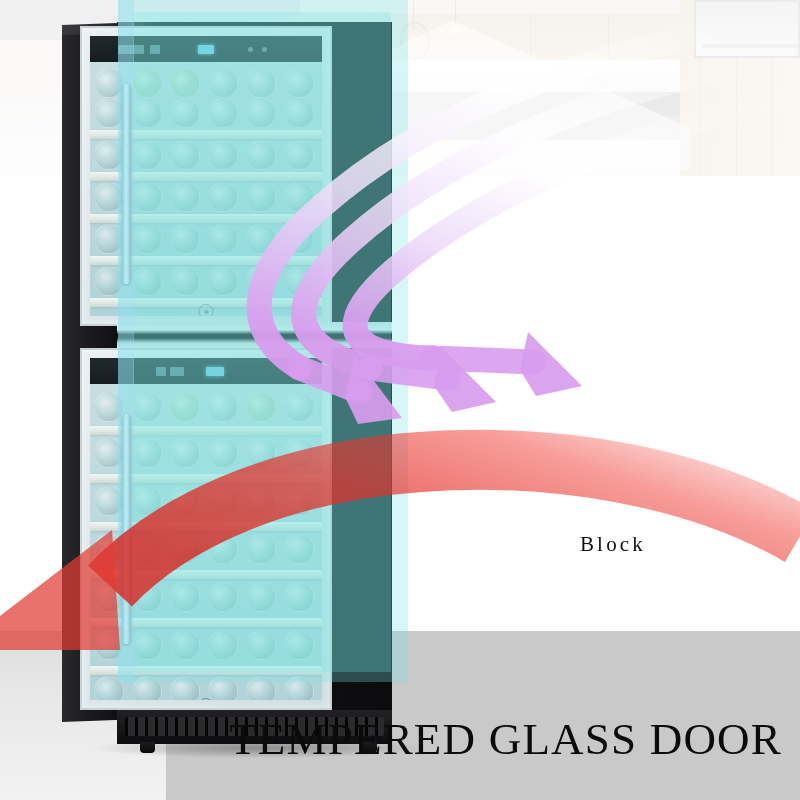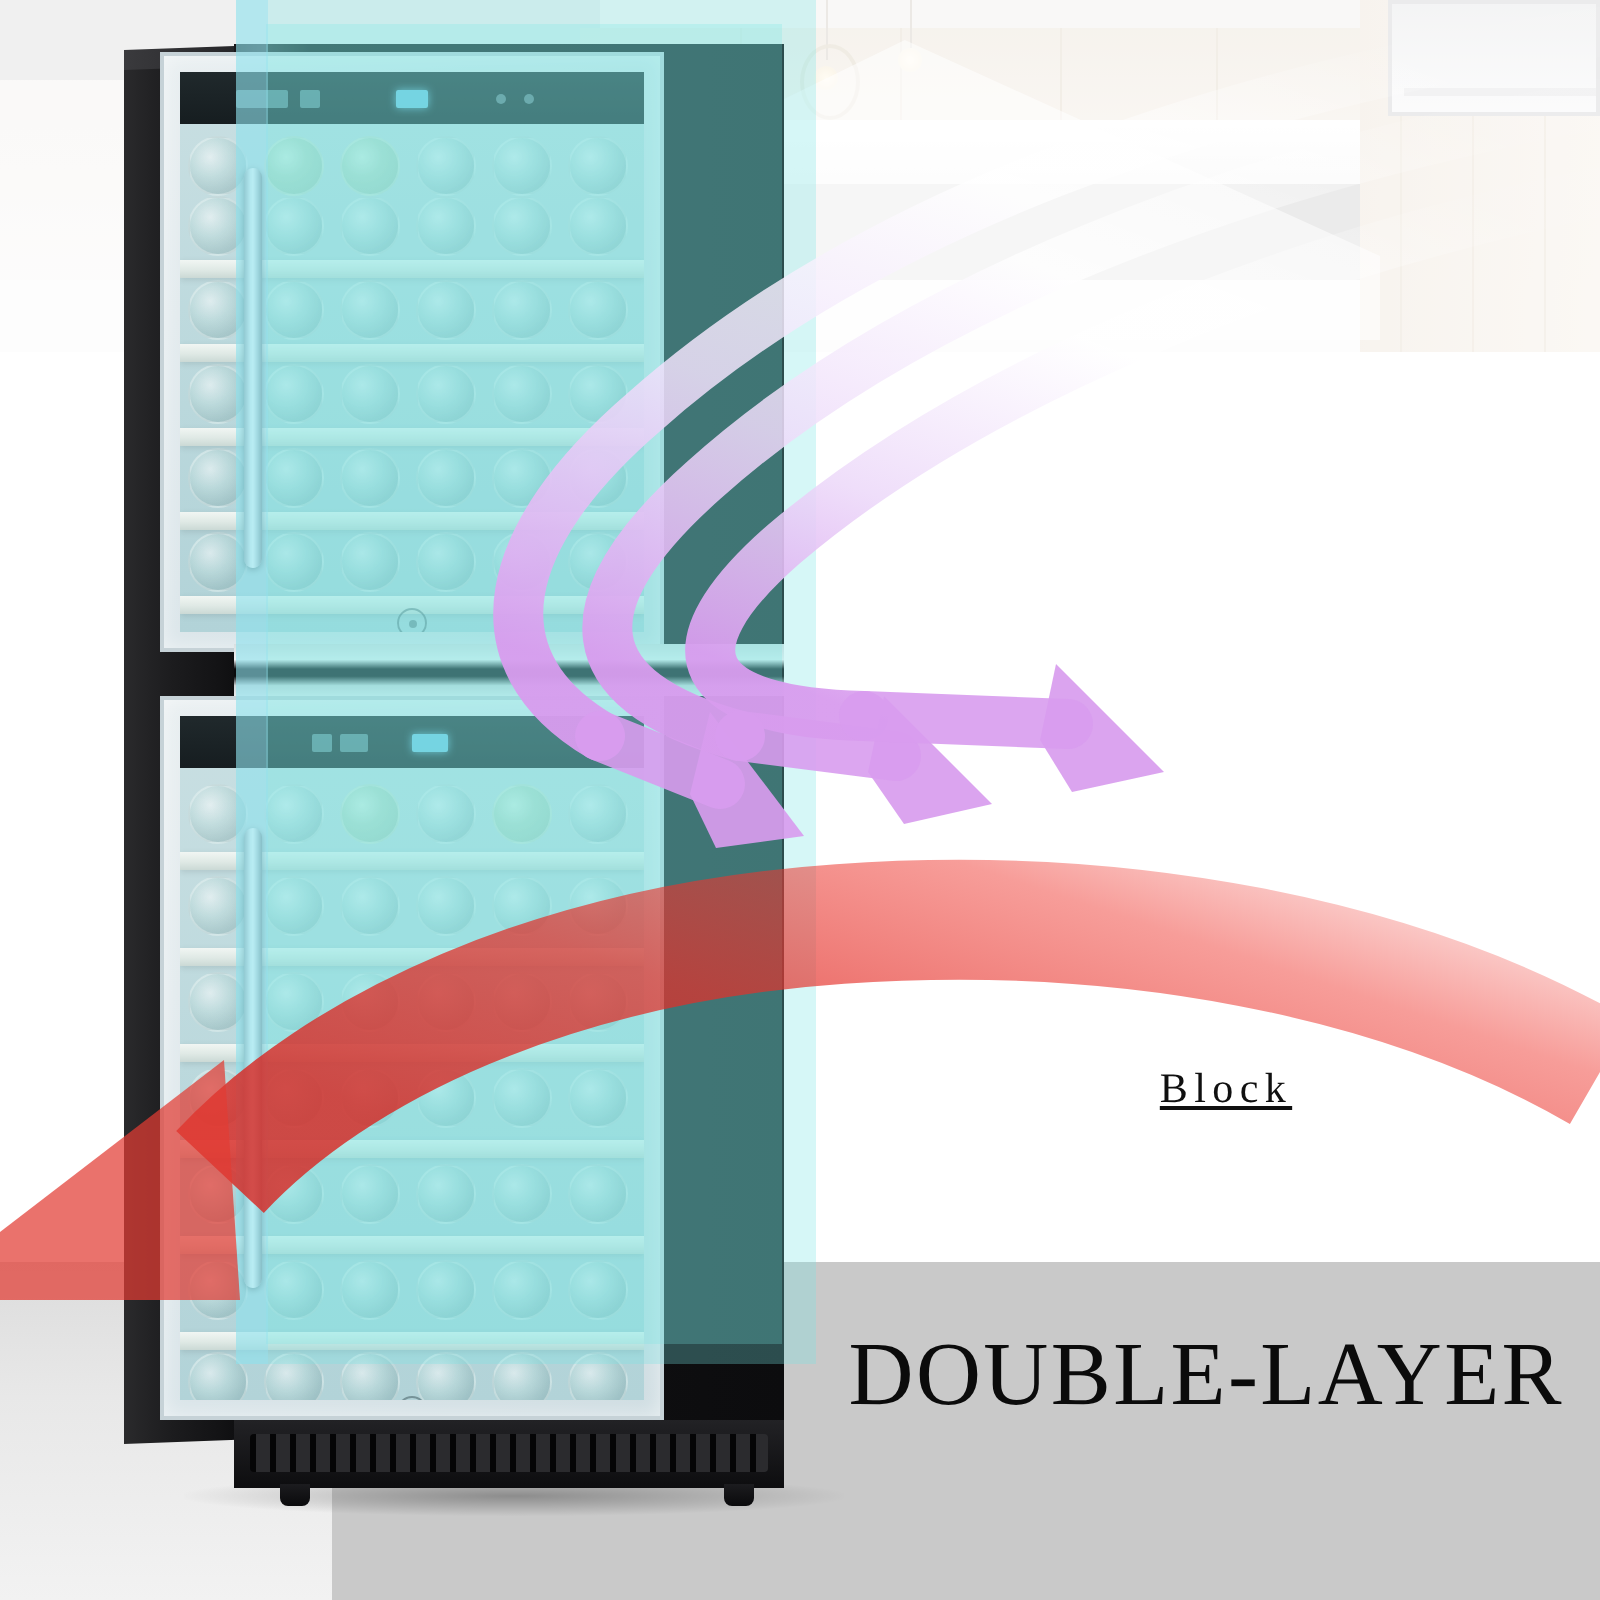--- a/index.html
+++ b/index.html
@@ -166,21 +166,21 @@
   svg.overlay{position:absolute;left:0;top:0;width:800px;height:800px;overflow:visible;}
 
   
   .caption{
     position:absolute;color:#101010;
     font-family:"Liberation Serif","DejaVu Serif",serif;
     font-size:21px;letter-spacing:3.2px;line-height:36px;
     text-align:center;white-space:nowrap;
   }
   .cap-uv{left:500px;top:246px;width:230px;}
-  .cap-heat{left:488px;top:526px;width:250px;text-decoration:underline;}
+  .cap-heat{left:488px;top:526px;width:250px;}
 
   .headline{
     position:absolute;right:18px;
     color:#0b0b0b;
     font-family:"Liberation Serif","DejaVu Serif",serif;
     font-size:45px;letter-spacing:1.2px;line-height:54px;
     text-align:right;white-space:nowrap;
   }
   .hl1{top:660px;}
   .hl2{top:712px;}
@@ -460,15 +460,15 @@
     </g>
   </svg>
 
   <div class="caption cap-uv">
   </div>
 
   <div class="caption cap-heat">
     <div>Block</div>
   </div>
 
-  <div class="headline hl1">DOUBLE-LAYER</div>
+  <div class="headline hl2">TEMPERED GLASS DOOR</div>
 
 </div>
 
 </body></html>

